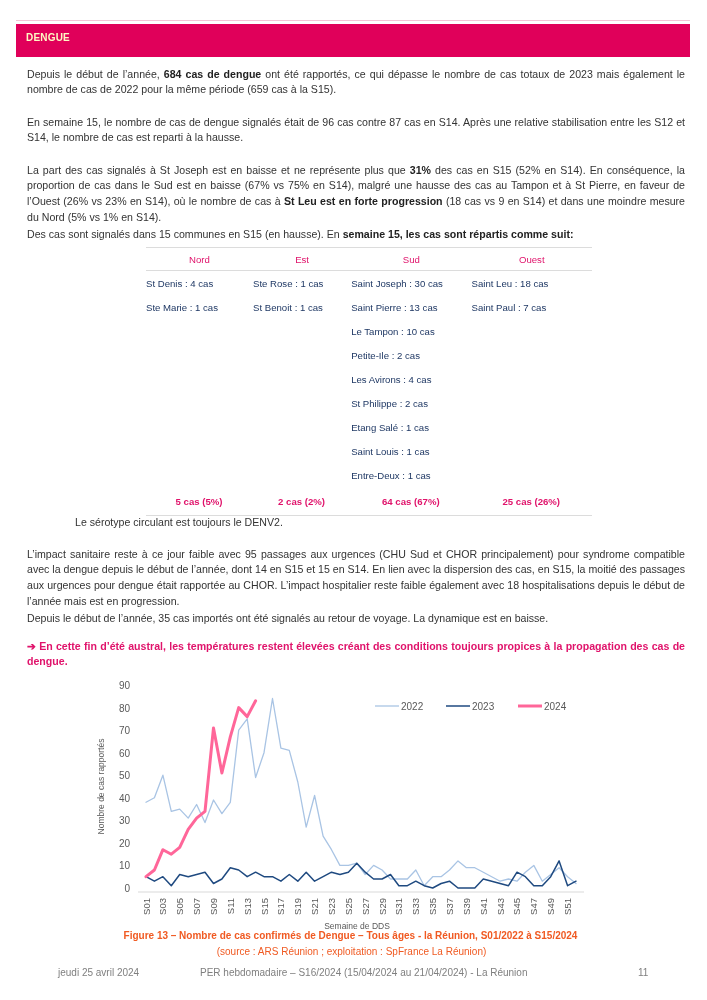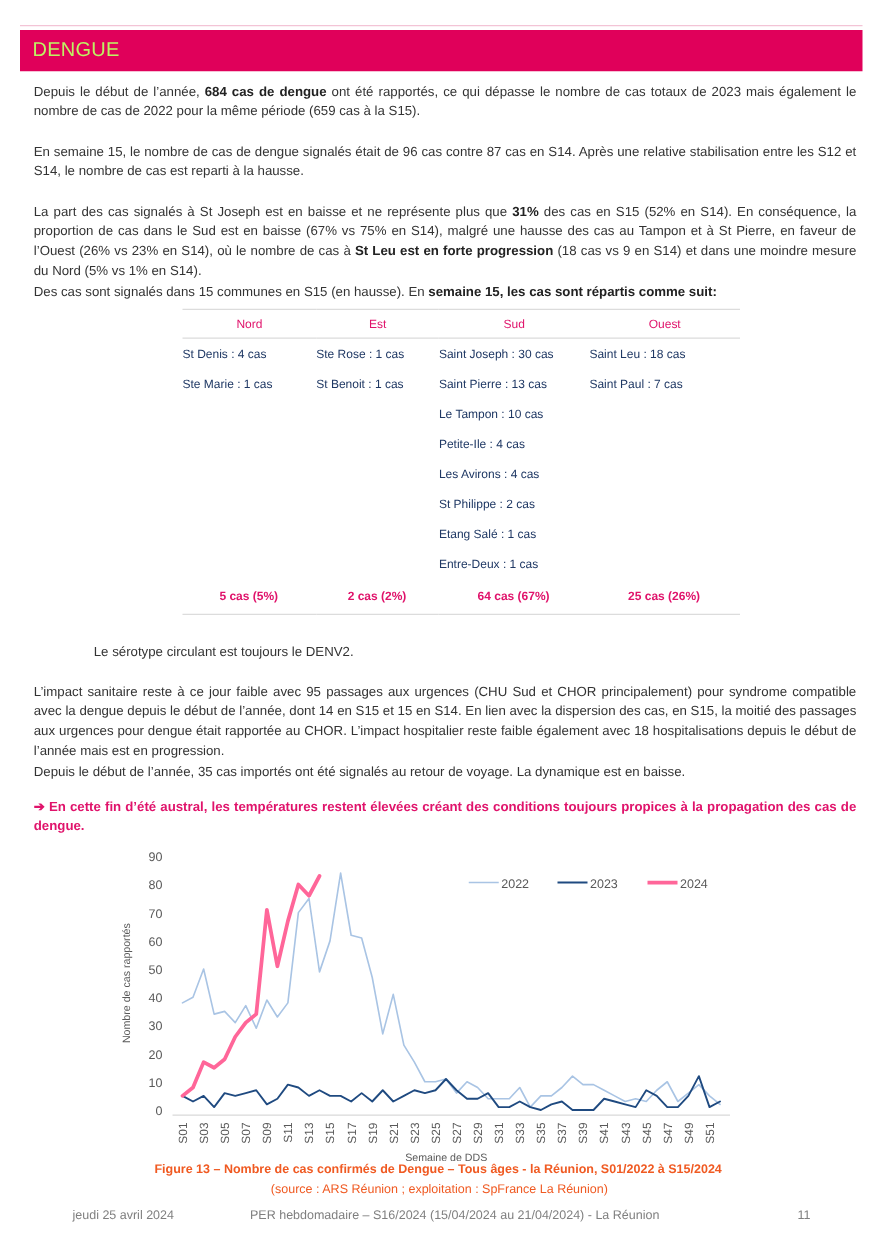--- a/index.html
+++ b/index.html
@@ -1,20 +1,20 @@
 <!DOCTYPE html>
 <html><head>
 <meta charset="utf-8">
 <style>
   html, body { margin: 0; padding: 0; background: #ffffff; }
   body { width: 707px; height: 1000px; position: relative; overflow: hidden;
          font-family: "Liberation Sans", sans-serif; color: #3a3a3a; }
   .topline { position: absolute; left: 16px; top: 20px; width: 674px; height: 1px; background: #f3c4d6; }
   .banner { position: absolute; left: 16px; top: 24px; width: 674px; height: 33px; background: #e0005a; }
-  .banner-title { position: absolute; left: 10px; top: 8px; color: #bef264; font-weight: normal; font-size: 16px; letter-spacing: 0.2px; }
+  .banner-title { position: absolute; left: 10px; top: 8px; color: #fef9c3; font-weight: bold; font-size: 10px; letter-spacing: 0.2px; }
   .para { position: absolute; left: 27px; width: 658px; font-size: 10.6px; line-height: 15.8px; text-align: justify; color: #333; }
   .para b { color: #222; }
   .pink { color: #e0136b; font-weight: bold; }
 
   table.dist { position: absolute; left: 146px; top: 247px; width: 446px; border-collapse: collapse; font-size: 9.6px; }
   table.dist th { color: #e0136b; font-weight: normal; text-align: center; height: 20px; border-top: 1px solid #dcdcdc; border-bottom: 1px solid #dcdcdc; }
   table.dist td { color: #1f3864; height: 22px; padding-left: 0; vertical-align: middle; }
   table.dist tr.tot td { color: #e0136b; font-weight: bold; text-align: center; border-bottom: 1px solid #dcdcdc; height: 26px; }
 
   .chart { position: absolute; left: 90px; top: 672px; width: 520px; height: 260px; }
@@ -68,39 +68,45 @@
       </tr>
       <tr>
         <td style="width: 24%;"></td>
         <td style="width: 22%;"></td>
         <td style="width: 27%;">Le Tampon : 10 cas</td>
         <td style="width: 27%;"></td>
       </tr>
       <tr>
         <td style="width: 24%;"></td>
         <td style="width: 22%;"></td>
-        <td style="width: 27%;">Petite-Ile : 4 cas</td>
+        <td style="width: 27%;">Petite-Ile : 2 cas</td>
         <td style="width: 27%;"></td>
       </tr>
       <tr>
         <td style="width: 24%;"></td>
         <td style="width: 22%;"></td>
         <td style="width: 27%;">Les Avirons  : 4 cas</td>
         <td style="width: 27%;"></td>
       </tr>
       <tr>
         <td style="width: 24%;"></td>
         <td style="width: 22%;"></td>
         <td style="width: 27%;">St Philippe : 2 cas</td>
         <td style="width: 27%;"></td>
       </tr>
       <tr>
         <td style="width: 24%;"></td>
         <td style="width: 22%;"></td>
         <td style="width: 27%;">Etang Salé : 1 cas</td>
+        <td style="width: 27%;"></td>
+      </tr>
+      <tr>
+        <td style="width: 24%;"></td>
+        <td style="width: 22%;"></td>
+        <td style="width: 27%;">Saint Louis : 1 cas</td>
         <td style="width: 27%;"></td>
       </tr>
       <tr>
         <td style="width: 24%;"></td>
         <td style="width: 22%;"></td>
         <td style="width: 27%;">Entre-Deux : 1 cas</td>
         <td style="width: 27%;"></td>
       </tr>
       <tr class="tot">
         <td>5 cas (5%)</td>

